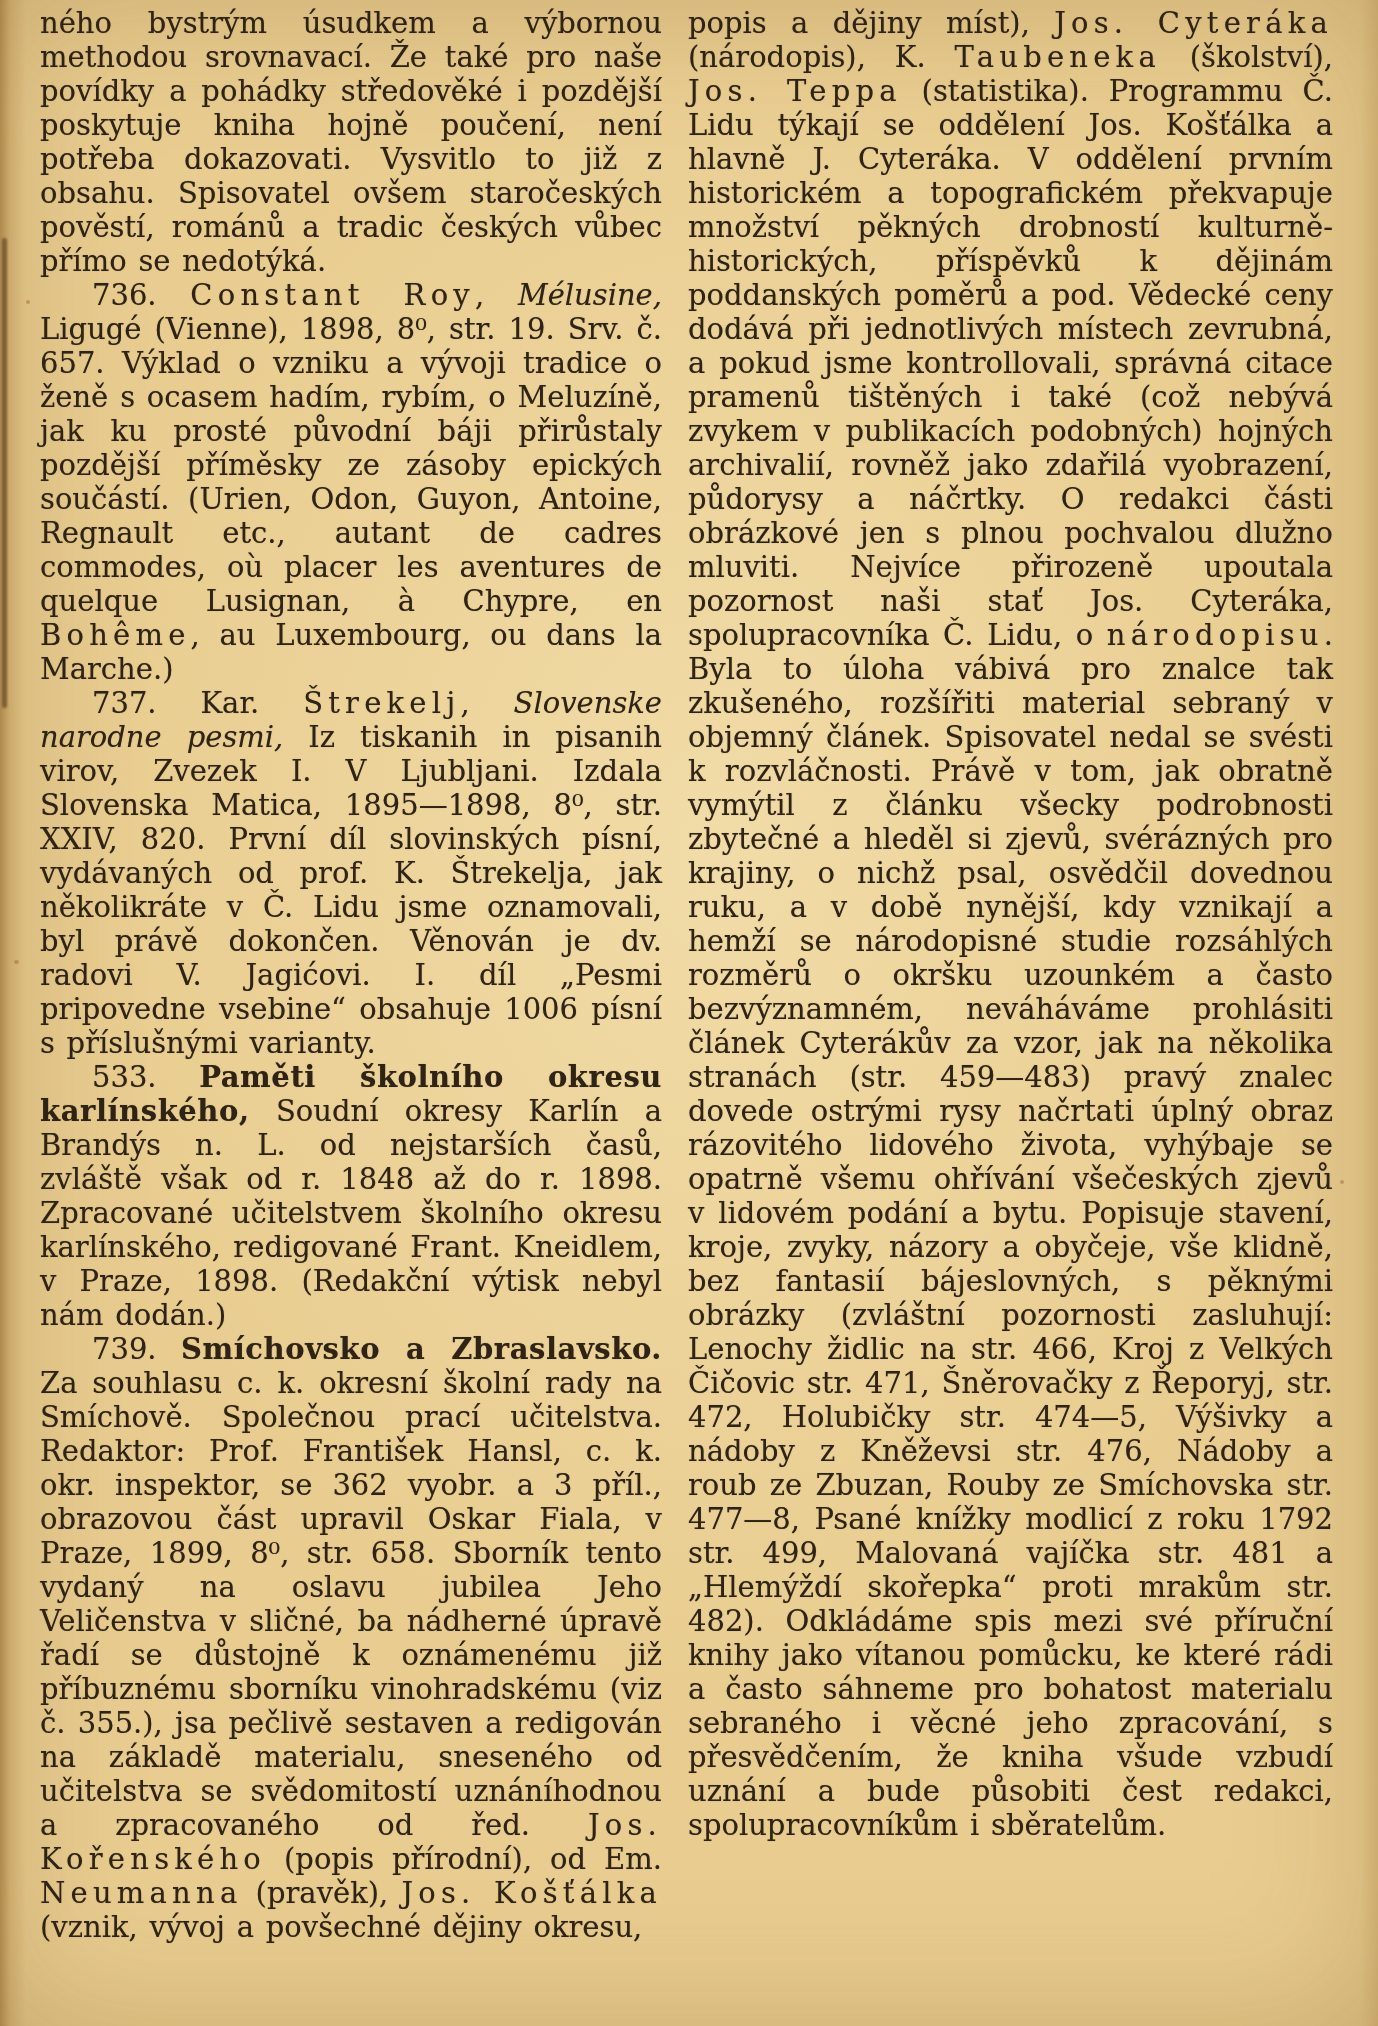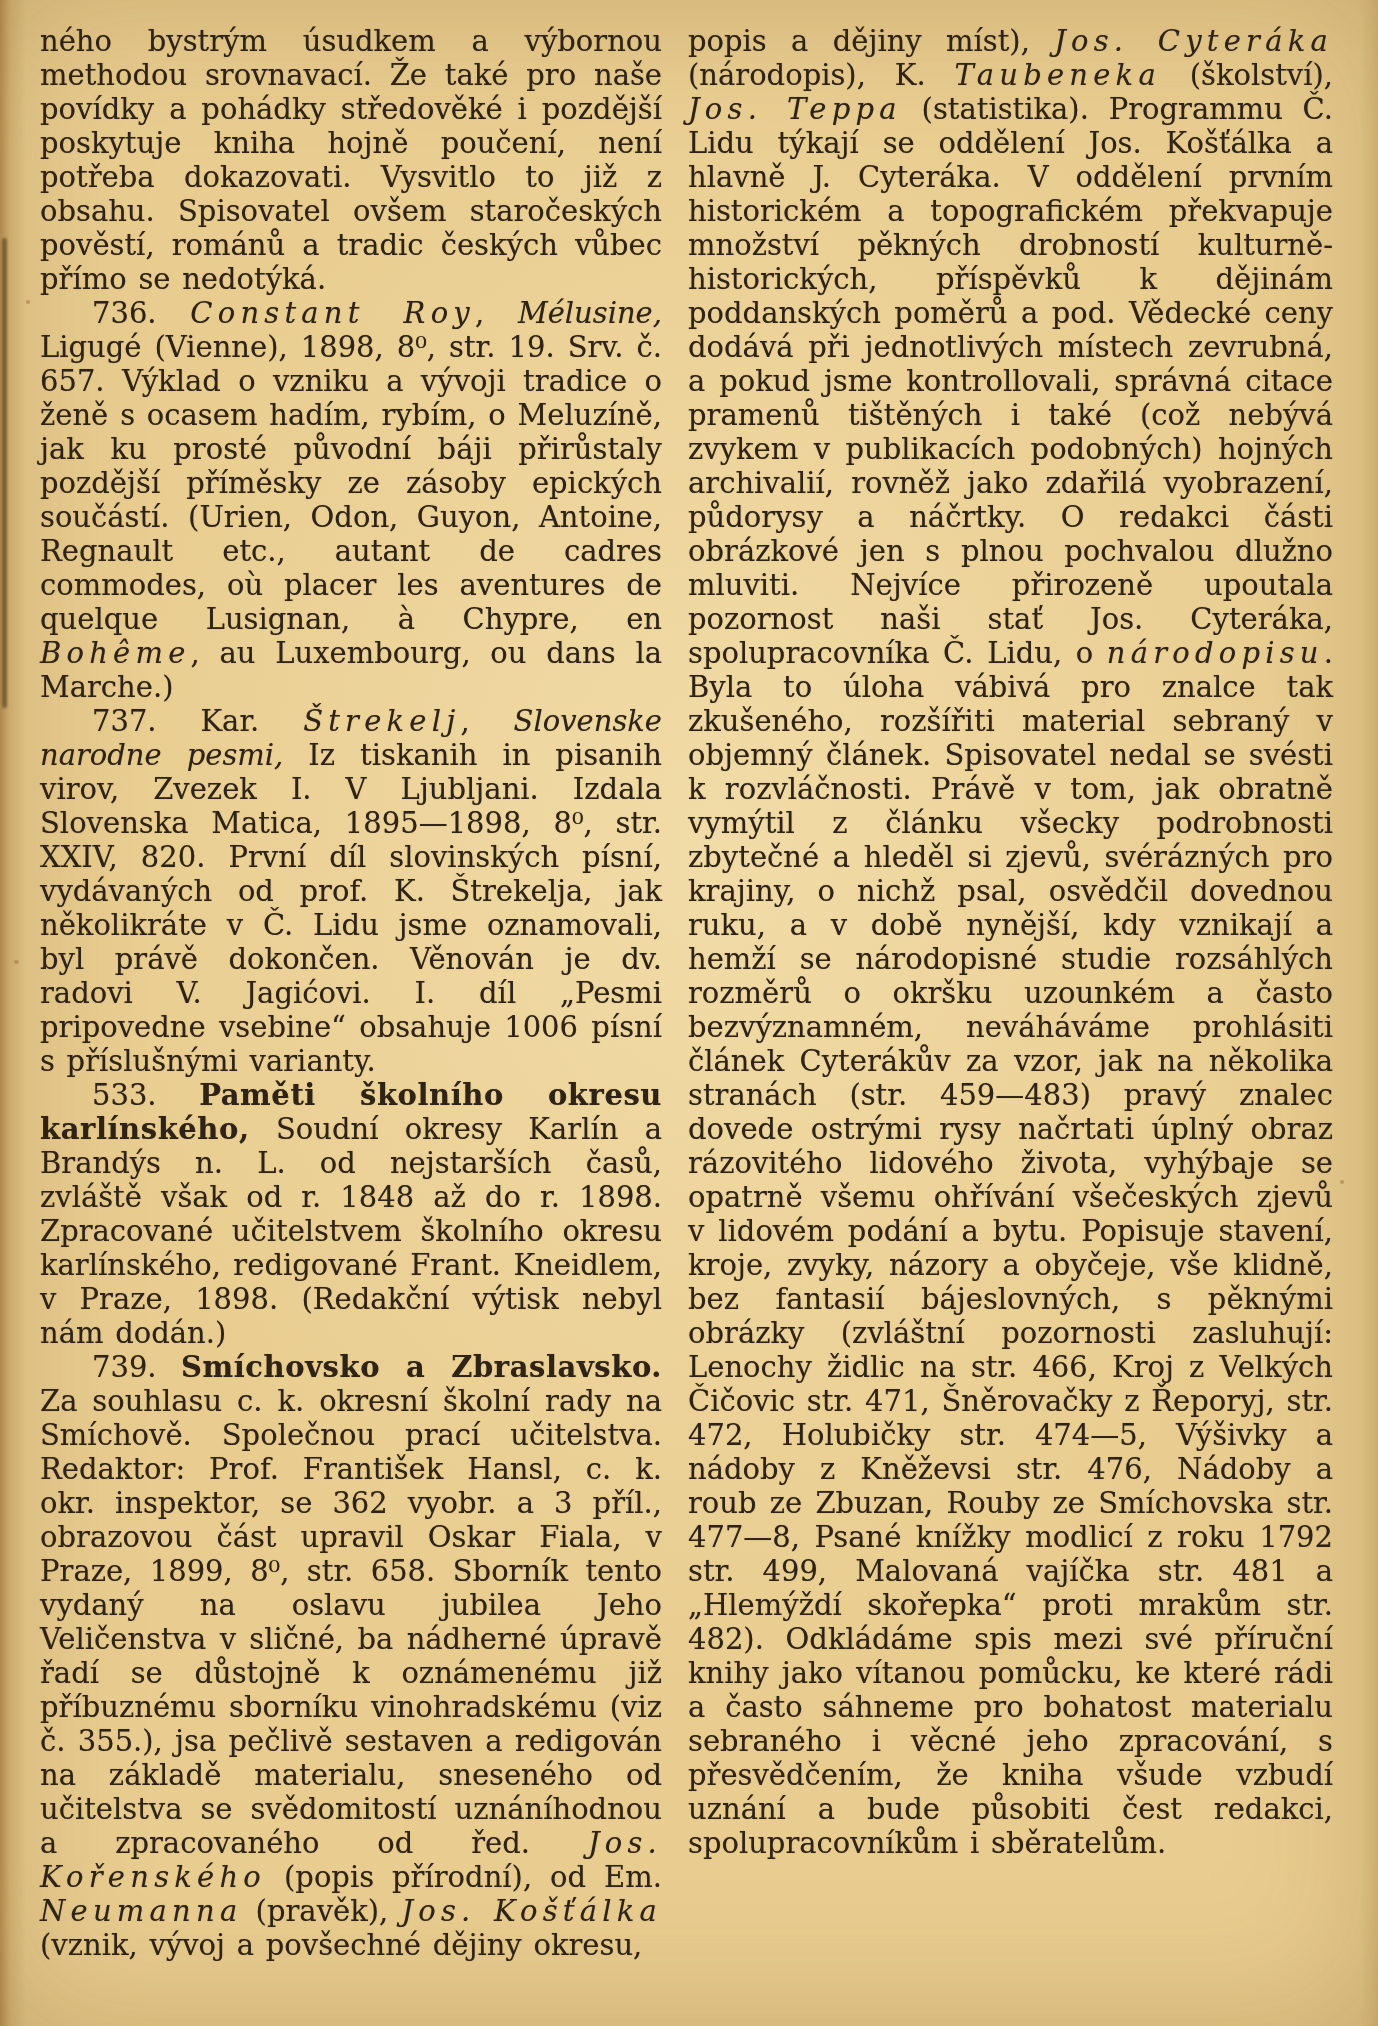--- a/index.html
+++ b/index.html
@@ -29,36 +29,36 @@
     width: 5px; height: 470px;
     background: rgba(62,40,16,0.50);
     border-radius: 3px;
     filter: blur(1px);
   }
   .speck { position: absolute; border-radius: 50%; background: rgba(140,70,30,0.35); }
   .page {
     position: relative;
     display: flex;
     gap: 26px;
-    padding: 24px 26px 0 40px;
+    padding: 6px 26px 0 40px;
     box-sizing: border-box;
   }
   .col { text-align: justify; }
   .col-left  { width: 622px; }
   .col-right { width: 645px; }
   .para {
     margin: 0;
     font-size: 29px;
     line-height: 34px;
     word-spacing: 2.5px;
     hyphens: none;
     text-shadow: 0 0 1px rgba(46,35,21,0.38);
   }
   .indent { text-indent: 52px; }
-  .sp   { letter-spacing: 0.18em; font-style: italic; }
+  .sp   { letter-spacing: 0.18em; }
   .it   { font-style: italic; margin-top: 44px; }
   .bold { font-weight: bold; letter-spacing: 0.02em; }
 </style>
 </head>
 <body>
 
 <div class="scan">
   <div class="gutter-mark"></div>
   <div class="speck" style="left:26px;top:300px;width:4px;height:4px;"></div>
   <div class="speck" style="left:14px;top:960px;width:5px;height:4px;"></div>

